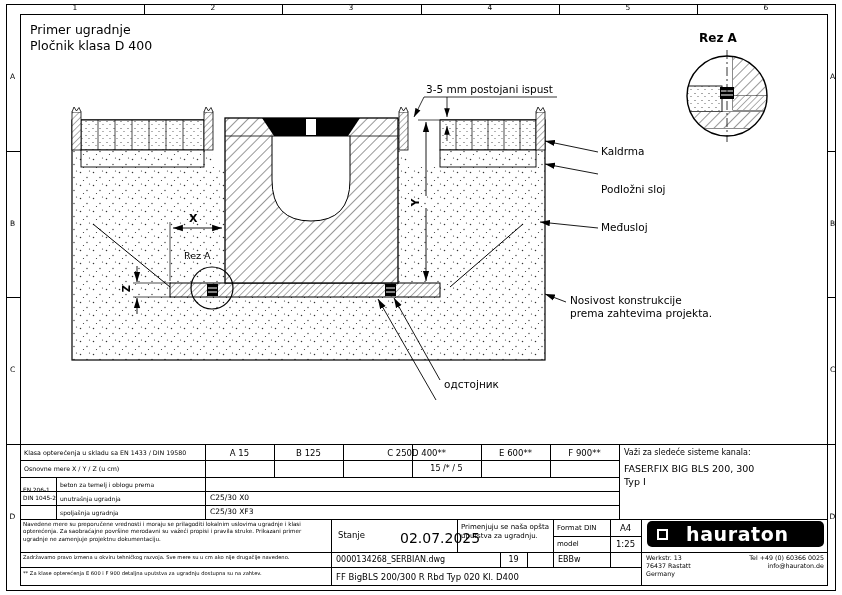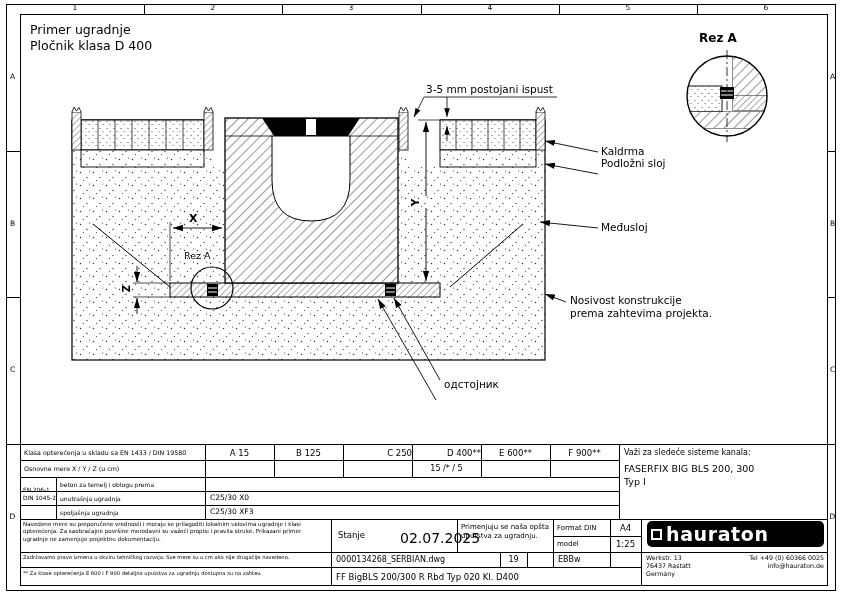--- a/index.html
+++ b/index.html
@@ -13,21 +13,21 @@
   .hl{position:absolute;background:#000;height:1px}
   .vl{position:absolute;background:#000;width:1px}
   .rc{top:3px;width:30px;text-align:center;font-size:7.5px}
   .rl{left:6px;width:13px;text-align:center;font-size:7.5px}
   .rr{left:828.5px;width:8px;text-align:center;font-size:7.5px}
   .lbl{font-size:10.5px}
   .dim{font-weight:bold;font-size:11px}
   .rot{transform:rotate(-90deg);transform-origin:center}
   svg{position:absolute;left:0;top:0}
   .logo{position:absolute;left:647px;top:521px;width:177px;height:26px;background:#000;
-        border-radius:5px;display:flex;align-items:center;gap:4px;padding:0 4px}
+        border-radius:5px;display:flex;align-items:center;gap:18px;padding:0 10px}
   .logomark{width:11px;height:11px;border:2px solid #fff;display:inline-block;flex:0 0 auto}
   .logotext{color:#fff;font-weight:bold;font-size:19px;letter-spacing:.6px;line-height:1}
   .tiny{font-size:5.6px;line-height:1.3}
 </style>
 </head>
 <body>
 
 <div id="page">
 
   <svg width="842" height="595" viewBox="0 0 842 595">
@@ -194,21 +194,21 @@
   <span class="t rr" style="top:72px">A</span>
   <span class="t rr" style="top:219px">B</span>
   <span class="t rr" style="top:365px">C</span>
   <span class="t rr" style="top:512px">D</span>
 
   <span class="t" style="left:30px;top:22px;font-size:12.5px">Primer ugradnje</span>
   <span class="t" style="left:30px;top:38px;font-size:12.5px">Pločnik klasa D 400</span>
   <span class="t" style="left:699px;top:31px;font-size:12px;font-weight:bold">Rez A</span>
   <span class="t lbl" style="left:426px;top:83px">3-5 mm postojani ispust</span>
   <span class="t lbl" style="left:601px;top:145px">Kaldrma</span>
-  <span class="t lbl" style="left:601px;top:157px">Podložni sloj</span>
+  <span class="t lbl" style="left:601px;top:183px">Podložni sloj</span>
   <span class="t lbl" style="left:601px;top:221px">Međusloj</span>
   <span class="t lbl" style="left:570px;top:294px">Nosivost konstrukcije</span>
   <span class="t lbl" style="left:570px;top:307px">prema zahtevima projekta.</span>
   <span class="t lbl" style="left:444px;top:378px">одстојник</span>
   <span class="t" style="left:184px;top:250px;font-size:9.5px">Rez A</span>
   <span class="t dim" style="left:189px;top:212px">X</span>
   <span class="t dim rot" style="left:412px;top:196px">Y</span>
   <span class="t dim rot" style="left:123px;top:283px;font-size:10px">Z</span>
 
   <div>
@@ -236,21 +236,21 @@
     <div class="vl" style="left:610px;top:519px;height:48px"></div>
     <div class="vl" style="left:641px;top:519px;height:67px"></div>
     <div class="vl" style="left:500px;top:552px;height:15px"></div>
     <div class="vl" style="left:527px;top:552px;height:15px"></div>
   </div>
 
   <span class="t" style="left:24px;top:449px;font-size:6.3px">Klasa opterećenja u skladu sa EN 1433 / DIN 19580</span>
   <span class="t" style="left:205px;top:448px;width:69px;text-align:center;font-size:8.5px">A 15</span>
   <span class="t" style="left:274px;top:448px;width:69px;text-align:center;font-size:8.5px">B 125</span>
   <span class="t" style="left:343px;top:448px;width:69px;text-align:right;font-size:8.5px">C 250</span>
-  <span class="t" style="left:412px;top:448px;width:69px;text-align:right;font-size:8.5px">D 400**</span>
+  <span class="t" style="left:412px;top:448px;width:69px;text-align:left;font-size:8.5px">D 400**</span>
   <span class="t" style="left:481px;top:448px;width:69px;text-align:center;font-size:8.5px">E 600**</span>
   <span class="t" style="left:550px;top:448px;width:69px;text-align:center;font-size:8.5px">F 900**</span>
   <span class="t" style="left:24px;top:465px;font-size:6.3px">Osnovne mere X / Y / Z (u cm)</span>
   <span class="t" style="left:412px;top:464px;width:69px;text-align:center;font-size:8px">15 /* / 5</span>
   <span class="t" style="left:23px;top:487px;font-size:5.8px">EN 206-1</span>
   <span class="t" style="left:23px;top:495px;font-size:5.8px">DIN 1045-2</span>
   <span class="t" style="left:60px;top:481px;font-size:6px">beton za temelj i oblogu prema</span>
   <span class="t" style="left:60px;top:495px;font-size:6px">unutrašnja ugradnja</span>
   <span class="t" style="left:210px;top:493px;font-size:7.5px">C25/30 X0</span>
   <span class="t" style="left:60px;top:509px;font-size:6px">spoljašnja ugradnja</span>

